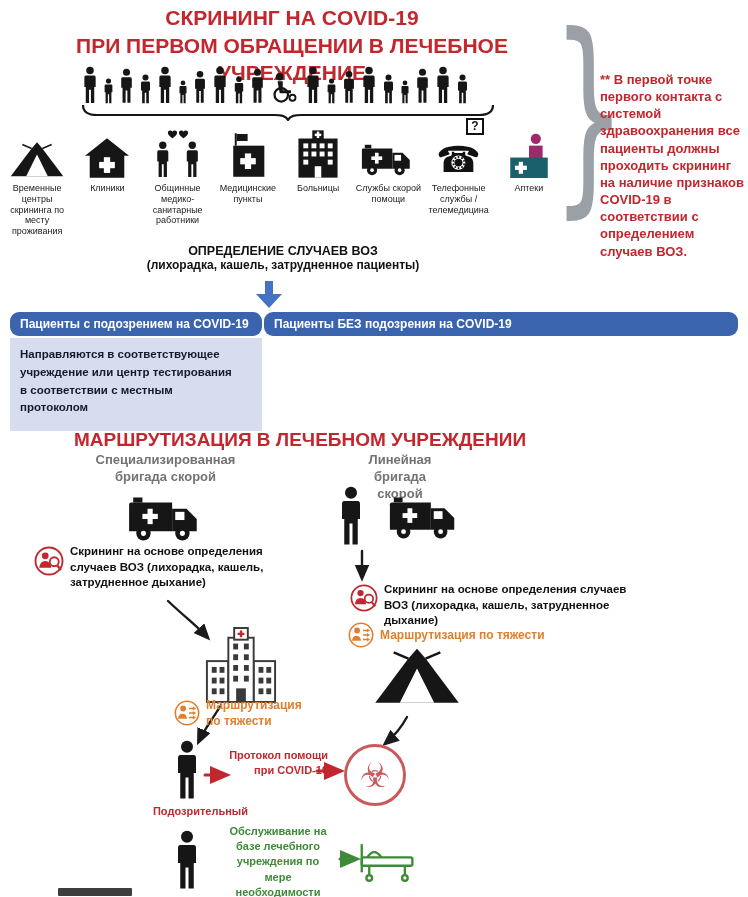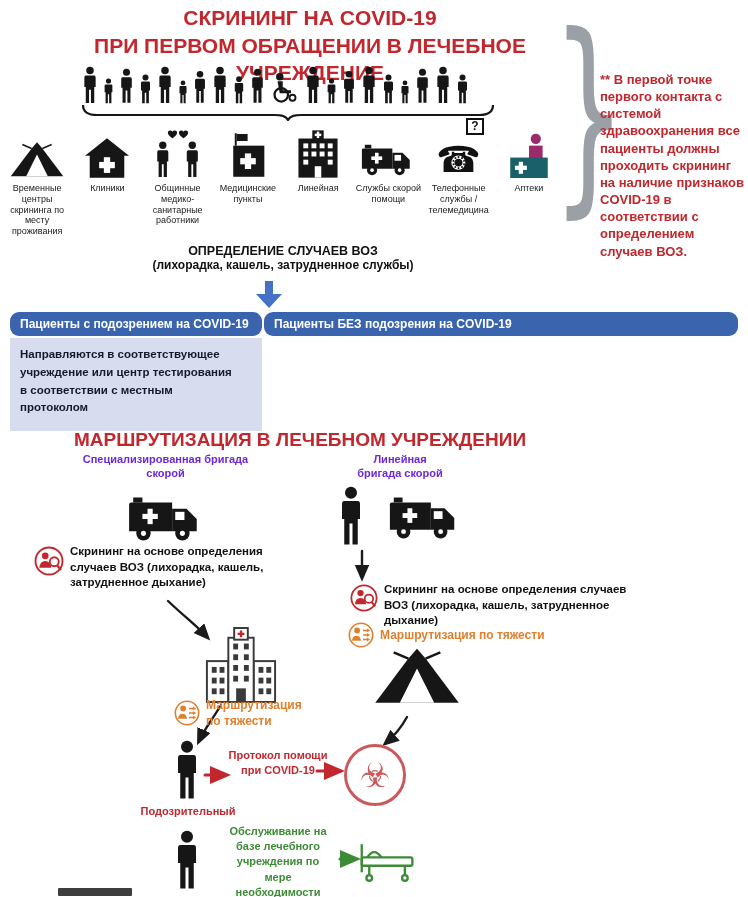--- a/index.html
+++ b/index.html
@@ -1,19 +1,19 @@
 <!DOCTYPE html>
 <html><head>
 <meta charset="utf-8">
 <style>
   html,body{margin:0;padding:0;background:#fff;}
   .canvas{position:relative;width:748px;height:897px;background:#fff;overflow:hidden;
           font-family:"Liberation Sans",sans-serif;}
   .abs{position:absolute;}
-  .title{left:20px;top:4px;width:580px;text-align:center;color:#C1272D;
+  .title{left:2px;top:4px;width:580px;text-align:center;color:#C1272D;
          font-weight:800;font-size:21px;line-height:1.32;}
   .brace-right{left:552px;top:-12px;color:#9aa0a6;font-family:"DejaVu Sans",sans-serif;
          font-size:212px;line-height:250px;transform:scaleX(.55);transform-origin:left top;}
   .note{left:600px;top:36px;width:146px;color:#C1272D;font-weight:bold;
         font-size:13px;line-height:1.32;margin-top:35px;}
   .crowd{left:82px;top:60px;width:416px;height:44px;display:flex;align-items:flex-end;
          gap:5px;color:#161616;}
   .crowd svg{flex:none;fill:currentColor;}
   .underbrace{left:80px;top:104px;}
   .facilities{left:2px;top:120px;width:562px;display:flex;}
@@ -25,26 +25,26 @@
   .who1{font-size:12.5px;}
   .who2{font-size:12px;}
   .blue-arrow{left:256px;top:281px;}
   .table{left:10px;top:312px;width:728px;display:grid;grid-template-columns:252px 474px;gap:2px;}
   .th{background:#3A64AD;color:#fff;font-weight:bold;font-size:12px;padding:5px 10px;
       display:flex;align-items:center;border-radius:9px;}
   .td{background:#D8DCEF;color:#15192e;font-weight:bold;font-size:11.5px;
       padding:8px 21px 14px 10px;line-height:1.55;}
   .sec2-title{left:10px;top:419px;width:580px;text-align:center;color:#C1272D;
       font-weight:800;font-size:19px;margin-top:10px;}
-  .team{text-align:center;color:#6d28d9;font-weight:bold;font-size:11px;line-height:1.3;}
+  .team{text-align:center;color:#737373;font-weight:bold;font-size:13px;line-height:1.3;}
   .person-svg{fill:#161616;}
   .icon-col{color:#C1272D;}
   .screen-text{font-size:11.5px;font-weight:bold;color:#111;line-height:1.35;}
   .triage-text{color:#E0802F;font-weight:bold;font-size:12px;line-height:1.3;}
-  .red-label{color:#C1272D;font-weight:bold;font-size:11px;text-align:center;line-height:1.35;}
+  .red-label{color:#C1272D;font-weight:bold;font-size:11px;text-align:right;line-height:1.35;}
   .green-text{color:#3D8B37;font-weight:bold;font-size:11px;text-align:center;line-height:1.38;}
   .biohazard{left:344px;top:744px;width:56px;height:56px;border:3px solid #C9595B;
       border-radius:50%;display:flex;align-items:center;justify-content:center;
       color:#C9595B;font-size:34px;font-family:"DejaVu Sans",sans-serif;}
   .phone-wrap{position:relative;width:50px;justify-content:center;}
   .phone-glyph{font-size:36px;line-height:1;font-family:"DejaVu Sans",sans-serif;color:#111;}
   .q-bubble{position:absolute;top:-2px;right:0;border:2px solid #111;background:#fff;
       font-size:12px;font-weight:bold;line-height:1.1;padding:0 3px;color:#111;}
   .overlay{left:0;top:0;pointer-events:none;}
   .footer-frag{left:58px;top:888px;width:74px;height:8px;background:#3d3d3d;border-radius:1px;}
@@ -318,21 +318,21 @@
           </svg>
         </div>
       <div class="f-label">Медицинские пункты</div>
     </div>
     <div class="facility">
       <div class="f-icon">
         <svg width="44" height="48">
             <use href="#sym-hospital-s"></use>
           </svg>
         </div>
-      <div class="f-label">Линейная</div>
+      <div class="f-label">Больницы</div>
     </div>
     <div class="facility">
       <div class="f-icon">
         <svg width="58" height="36">
             <use href="#sym-ambulance"></use>
           </svg>
         </div>
       <div class="f-label">Службы скорой помощи</div>
     </div>
     <div class="facility">
@@ -347,21 +347,21 @@
         <svg width="46" height="46">
             <use href="#sym-pharmacy"></use>
           </svg>
         </div>
       <div class="f-label">Аптеки</div>
     </div>
   </div>
 
   <div class="abs who-def">
     <div class="who1">ОПРЕДЕЛЕНИЕ СЛУЧАЕВ ВОЗ</div>
-    <div class="who2">(лихорадка, кашель, затрудненное службы)</div>
+    <div class="who2">(лихорадка, кашель, затрудненное пациенты)</div>
   </div>
   <svg class="abs blue-arrow" width="26" height="27">
     <polygon points="9,0 17,0 17,13 26,13 13,27 0,13 9,13" fill="#4472C4"></polygon>
   </svg>
 
   <div class="abs table">
     <div class="th">Пациенты с подозрением на COVID-19</div>
     <div class="th">Пациенты БЕЗ подозрения на COVID-19</div>
     <div class="td">Направляются в соответствующее учреждение или центр тестирования в соответствии с местным протоколом</div>
   </div>

